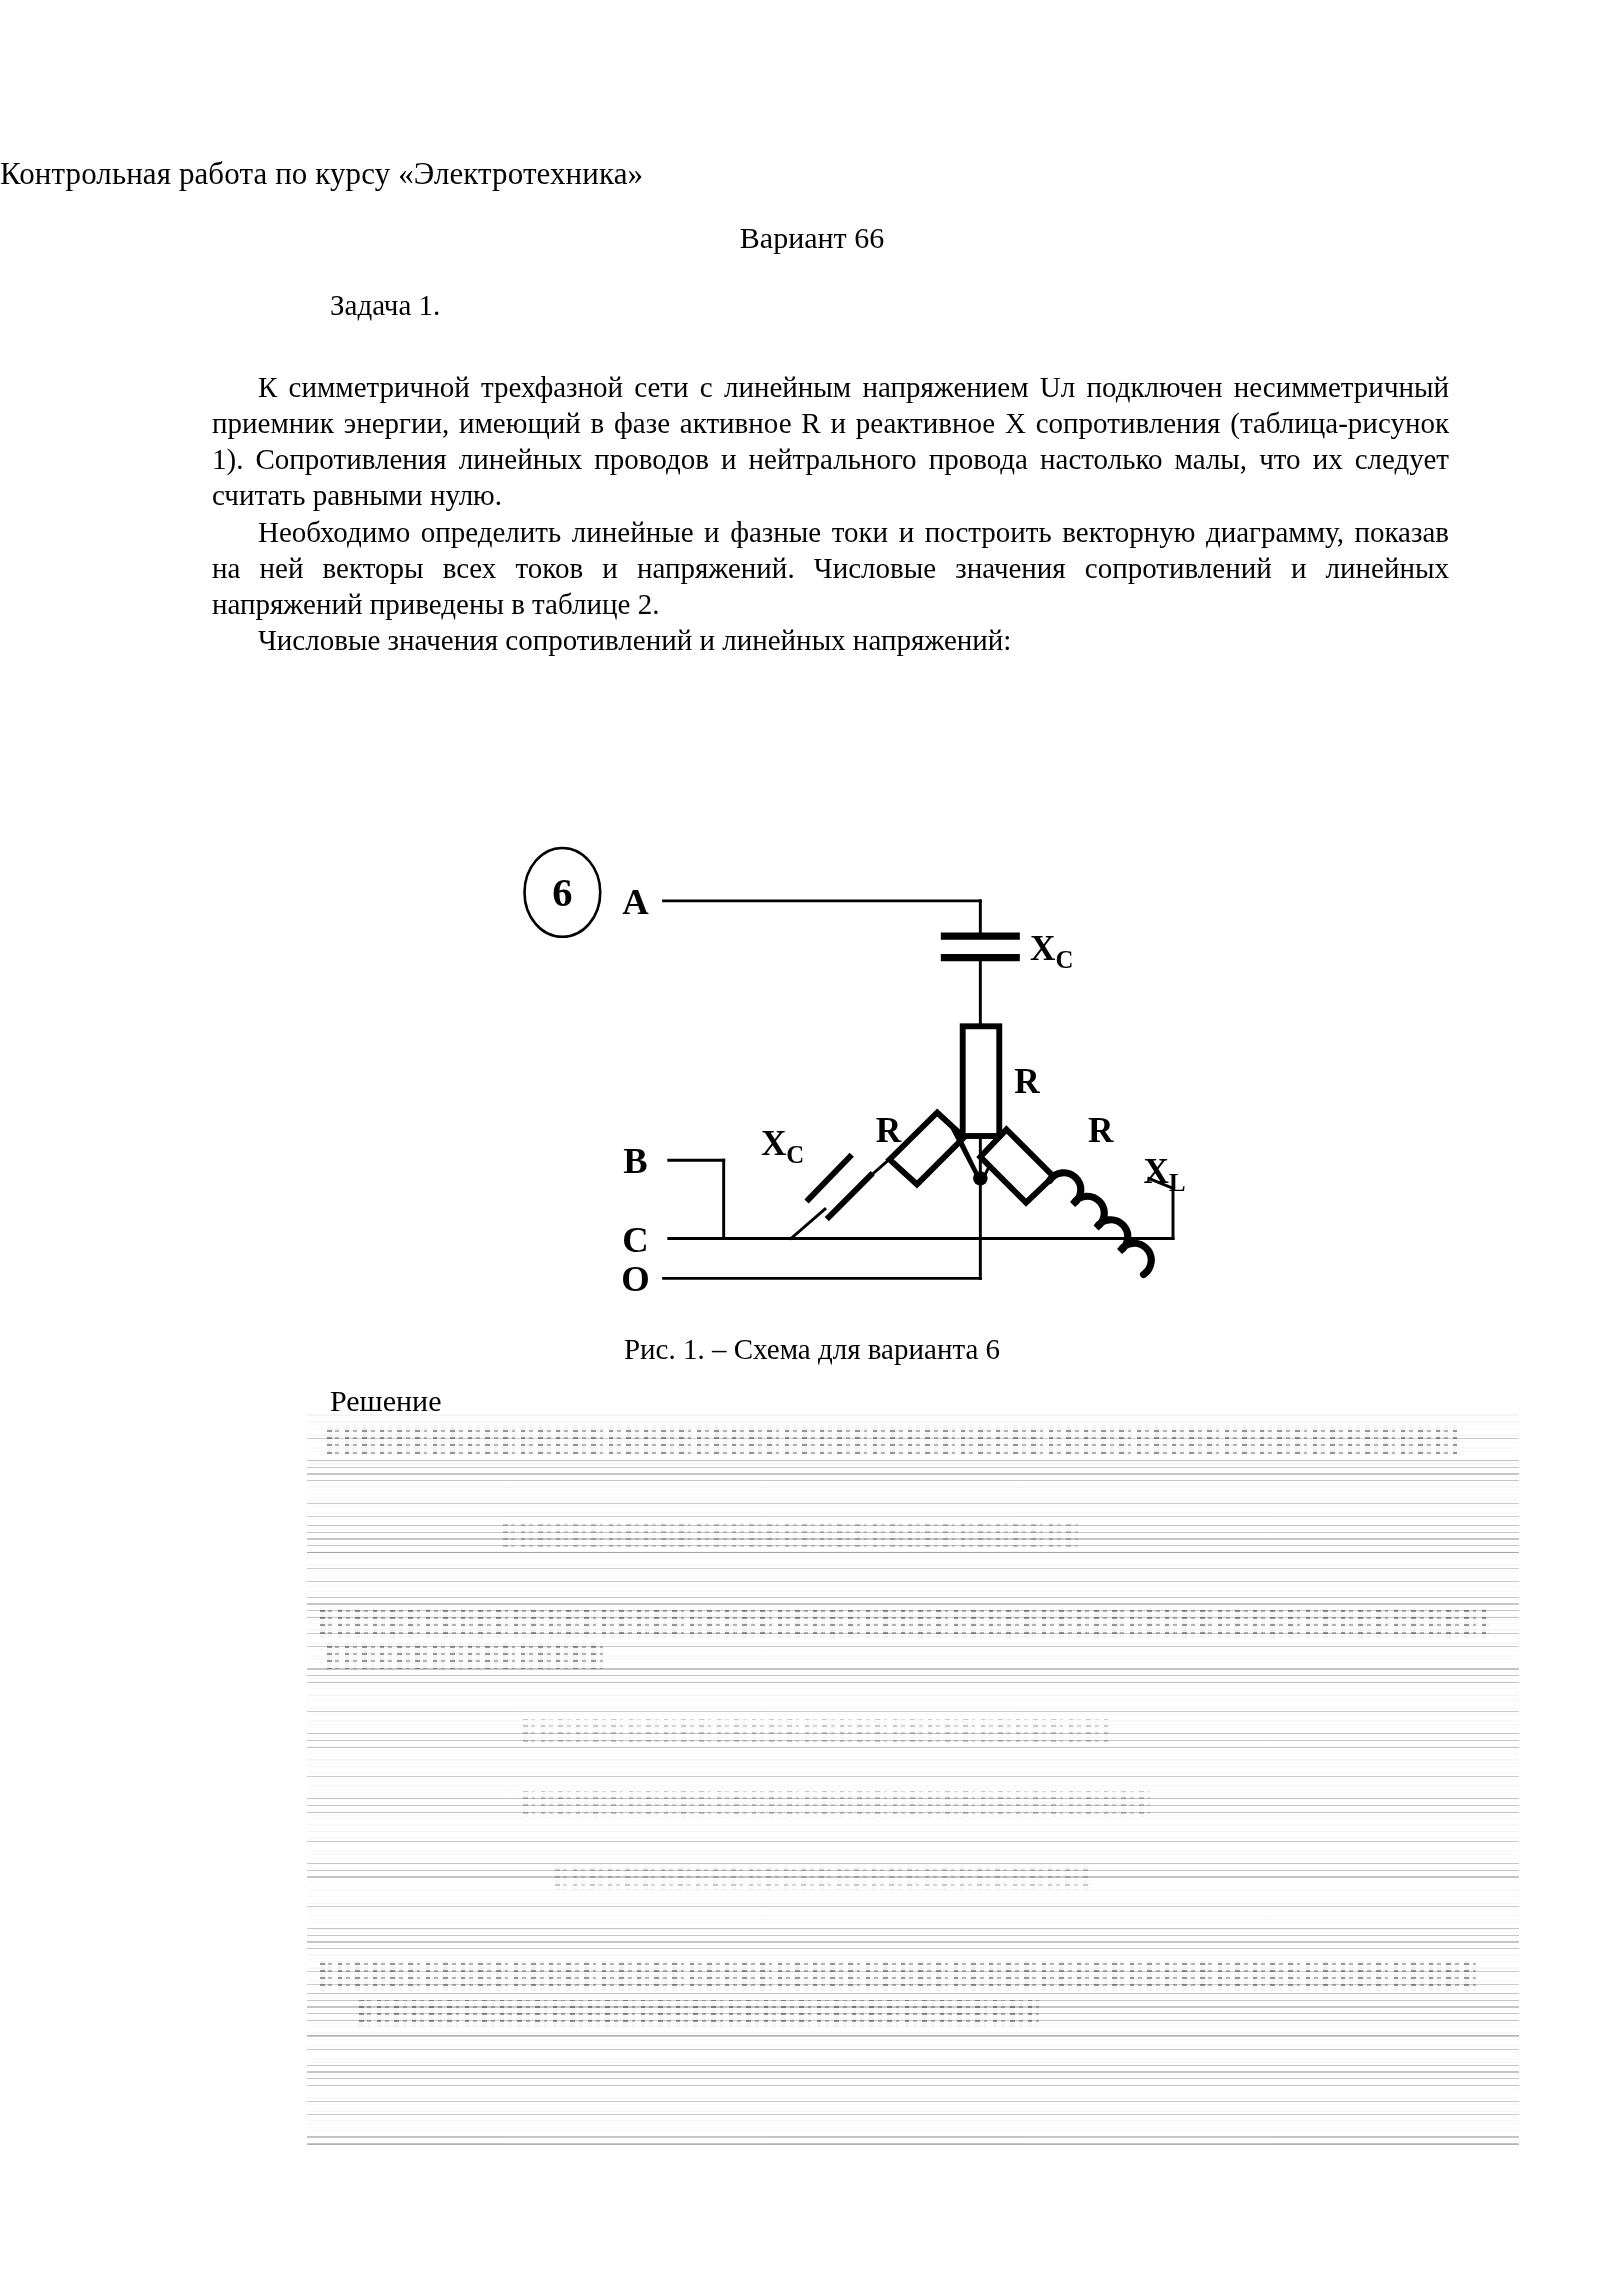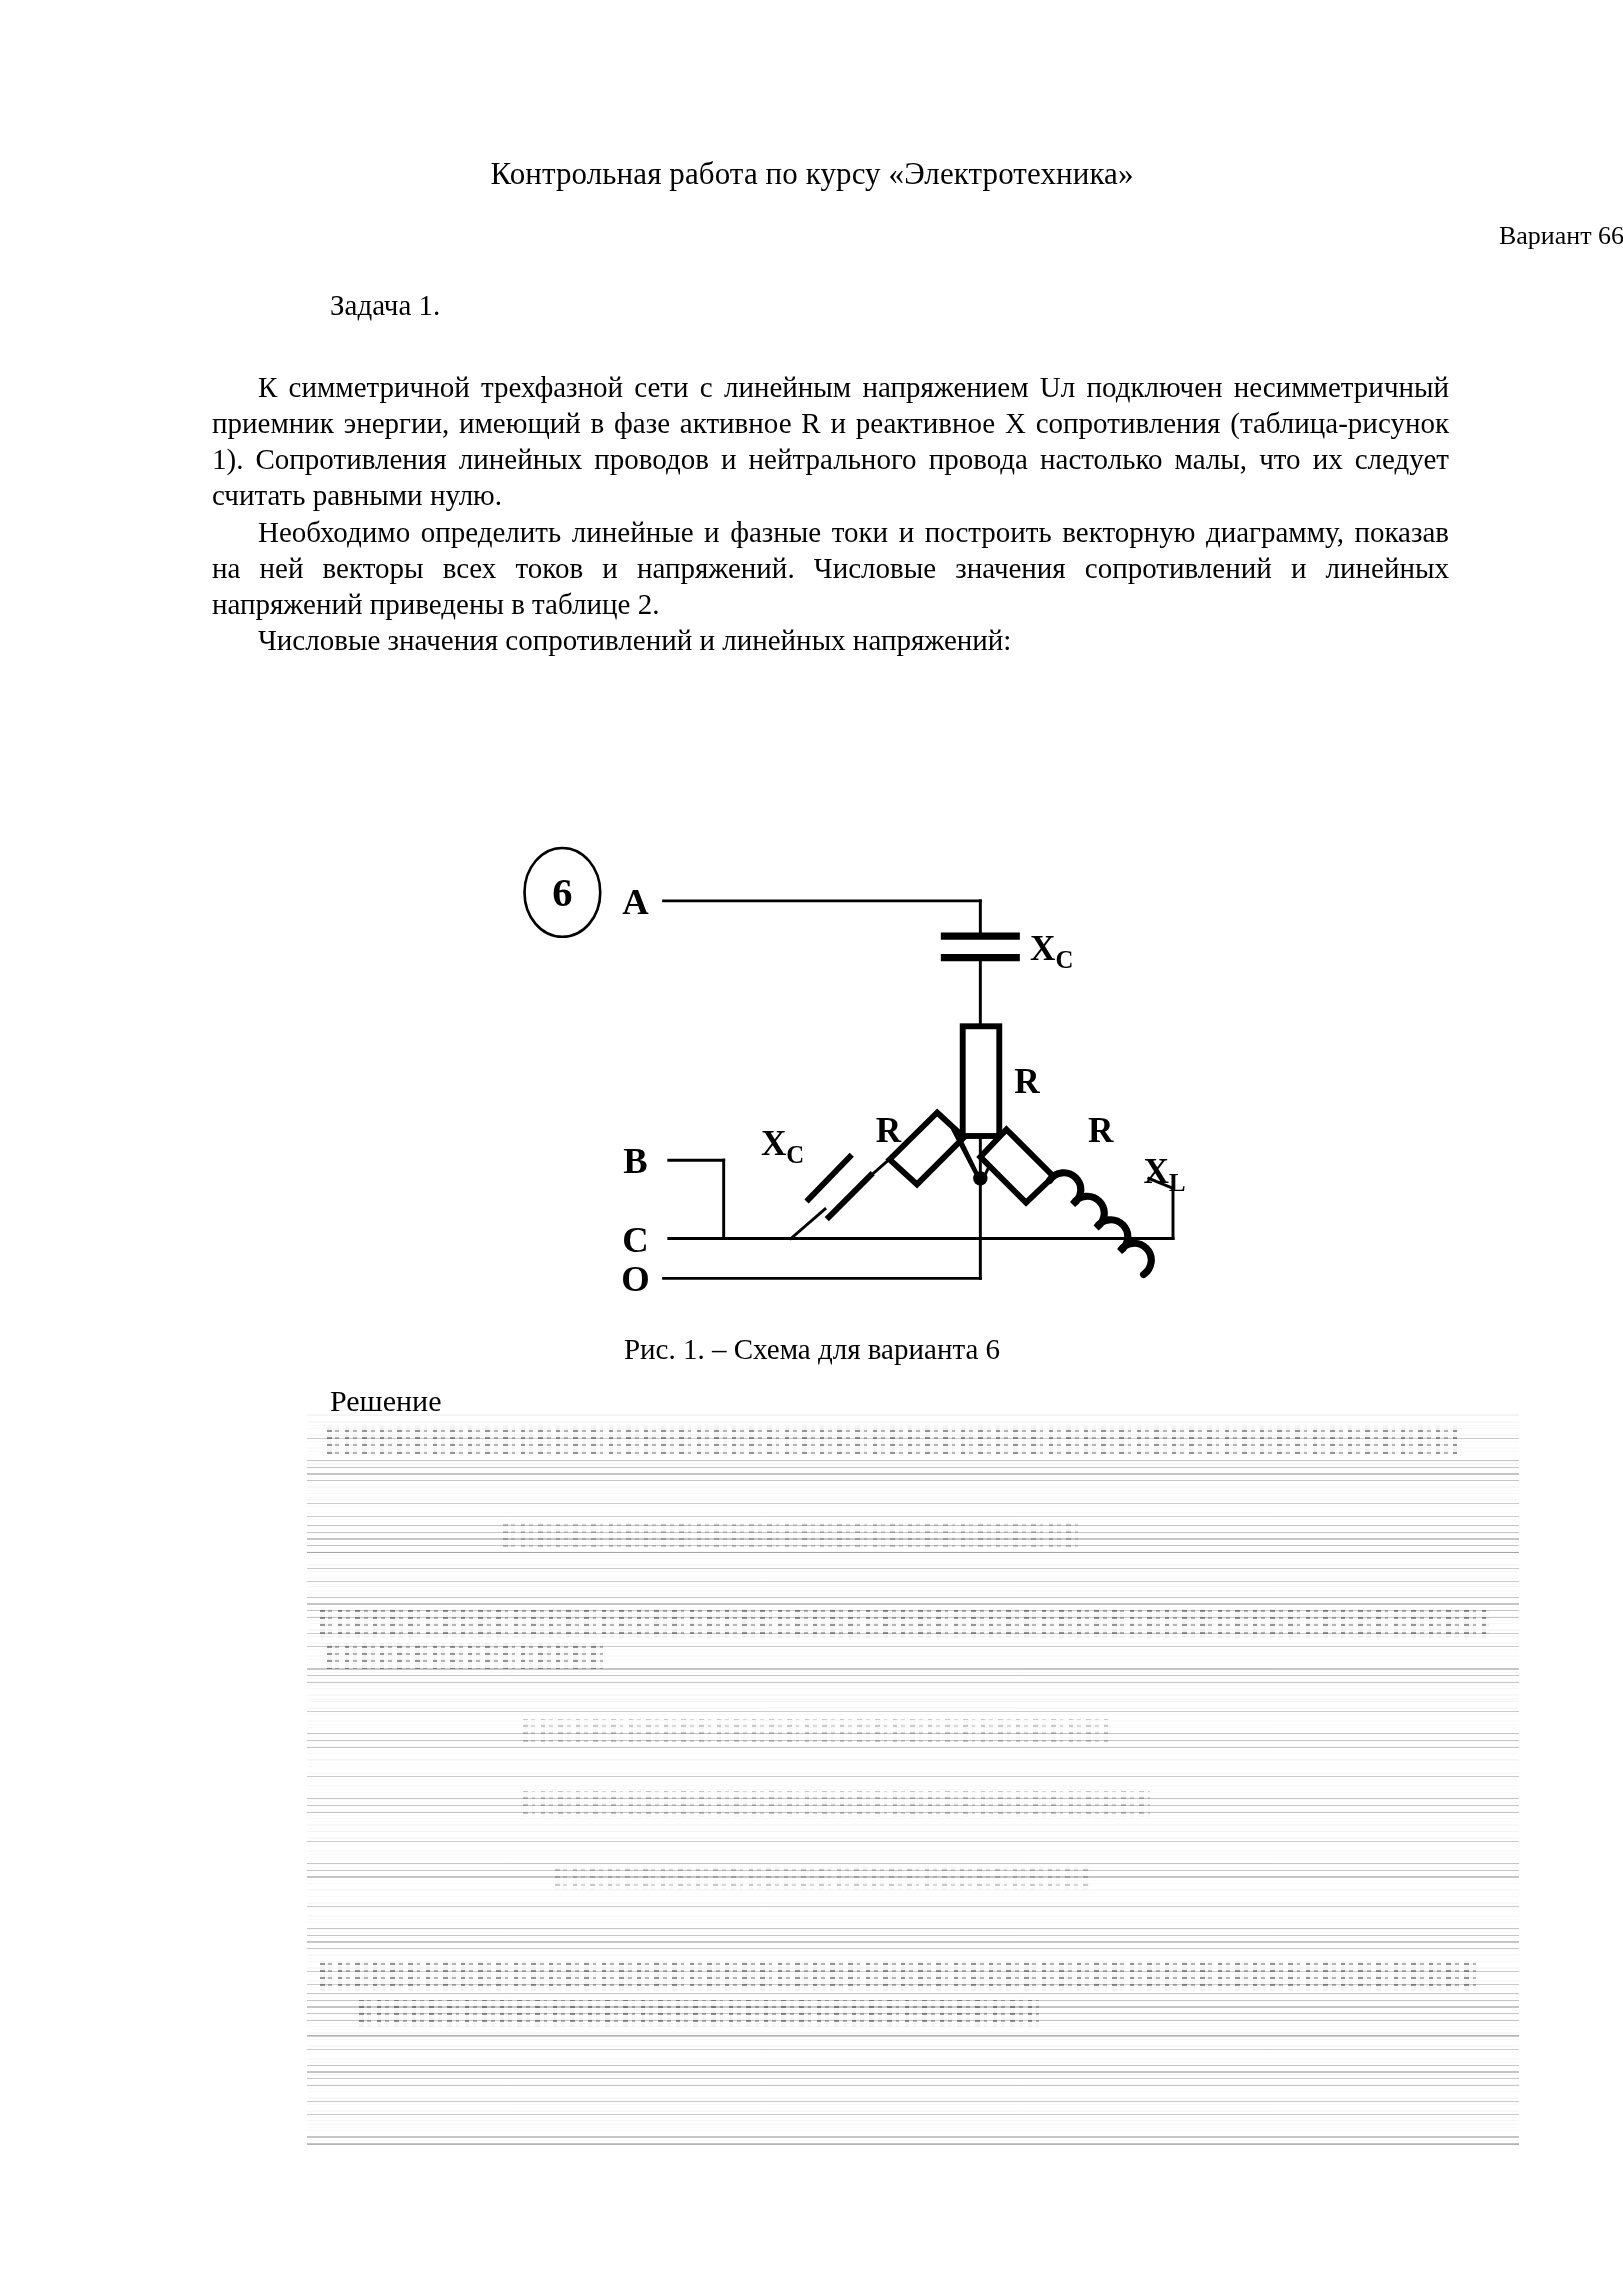--- a/index.html
+++ b/index.html
@@ -19,32 +19,31 @@
     background: #ffffff;
     overflow: hidden;
   }
 
   
   .doc-title {
     position: absolute;
     left: 0;
     top: 156px;
     width: 1624px;
-    text-align: center;
     font-size: 31px;
     line-height: 1.15;
     letter-spacing: 0.1px;
   }
   .doc-subtitle {
     position: absolute;
     left: 0;
     top: 221px;
     width: 1624px;
-    text-align: right;
-    font-size: 26px;
+    text-align: center;
+    font-size: 30px;
     line-height: 1.15;
   }
   .task-label {
     position: absolute;
     left: 330px;
     top: 289px;
     font-size: 29px;
   }
 
   

